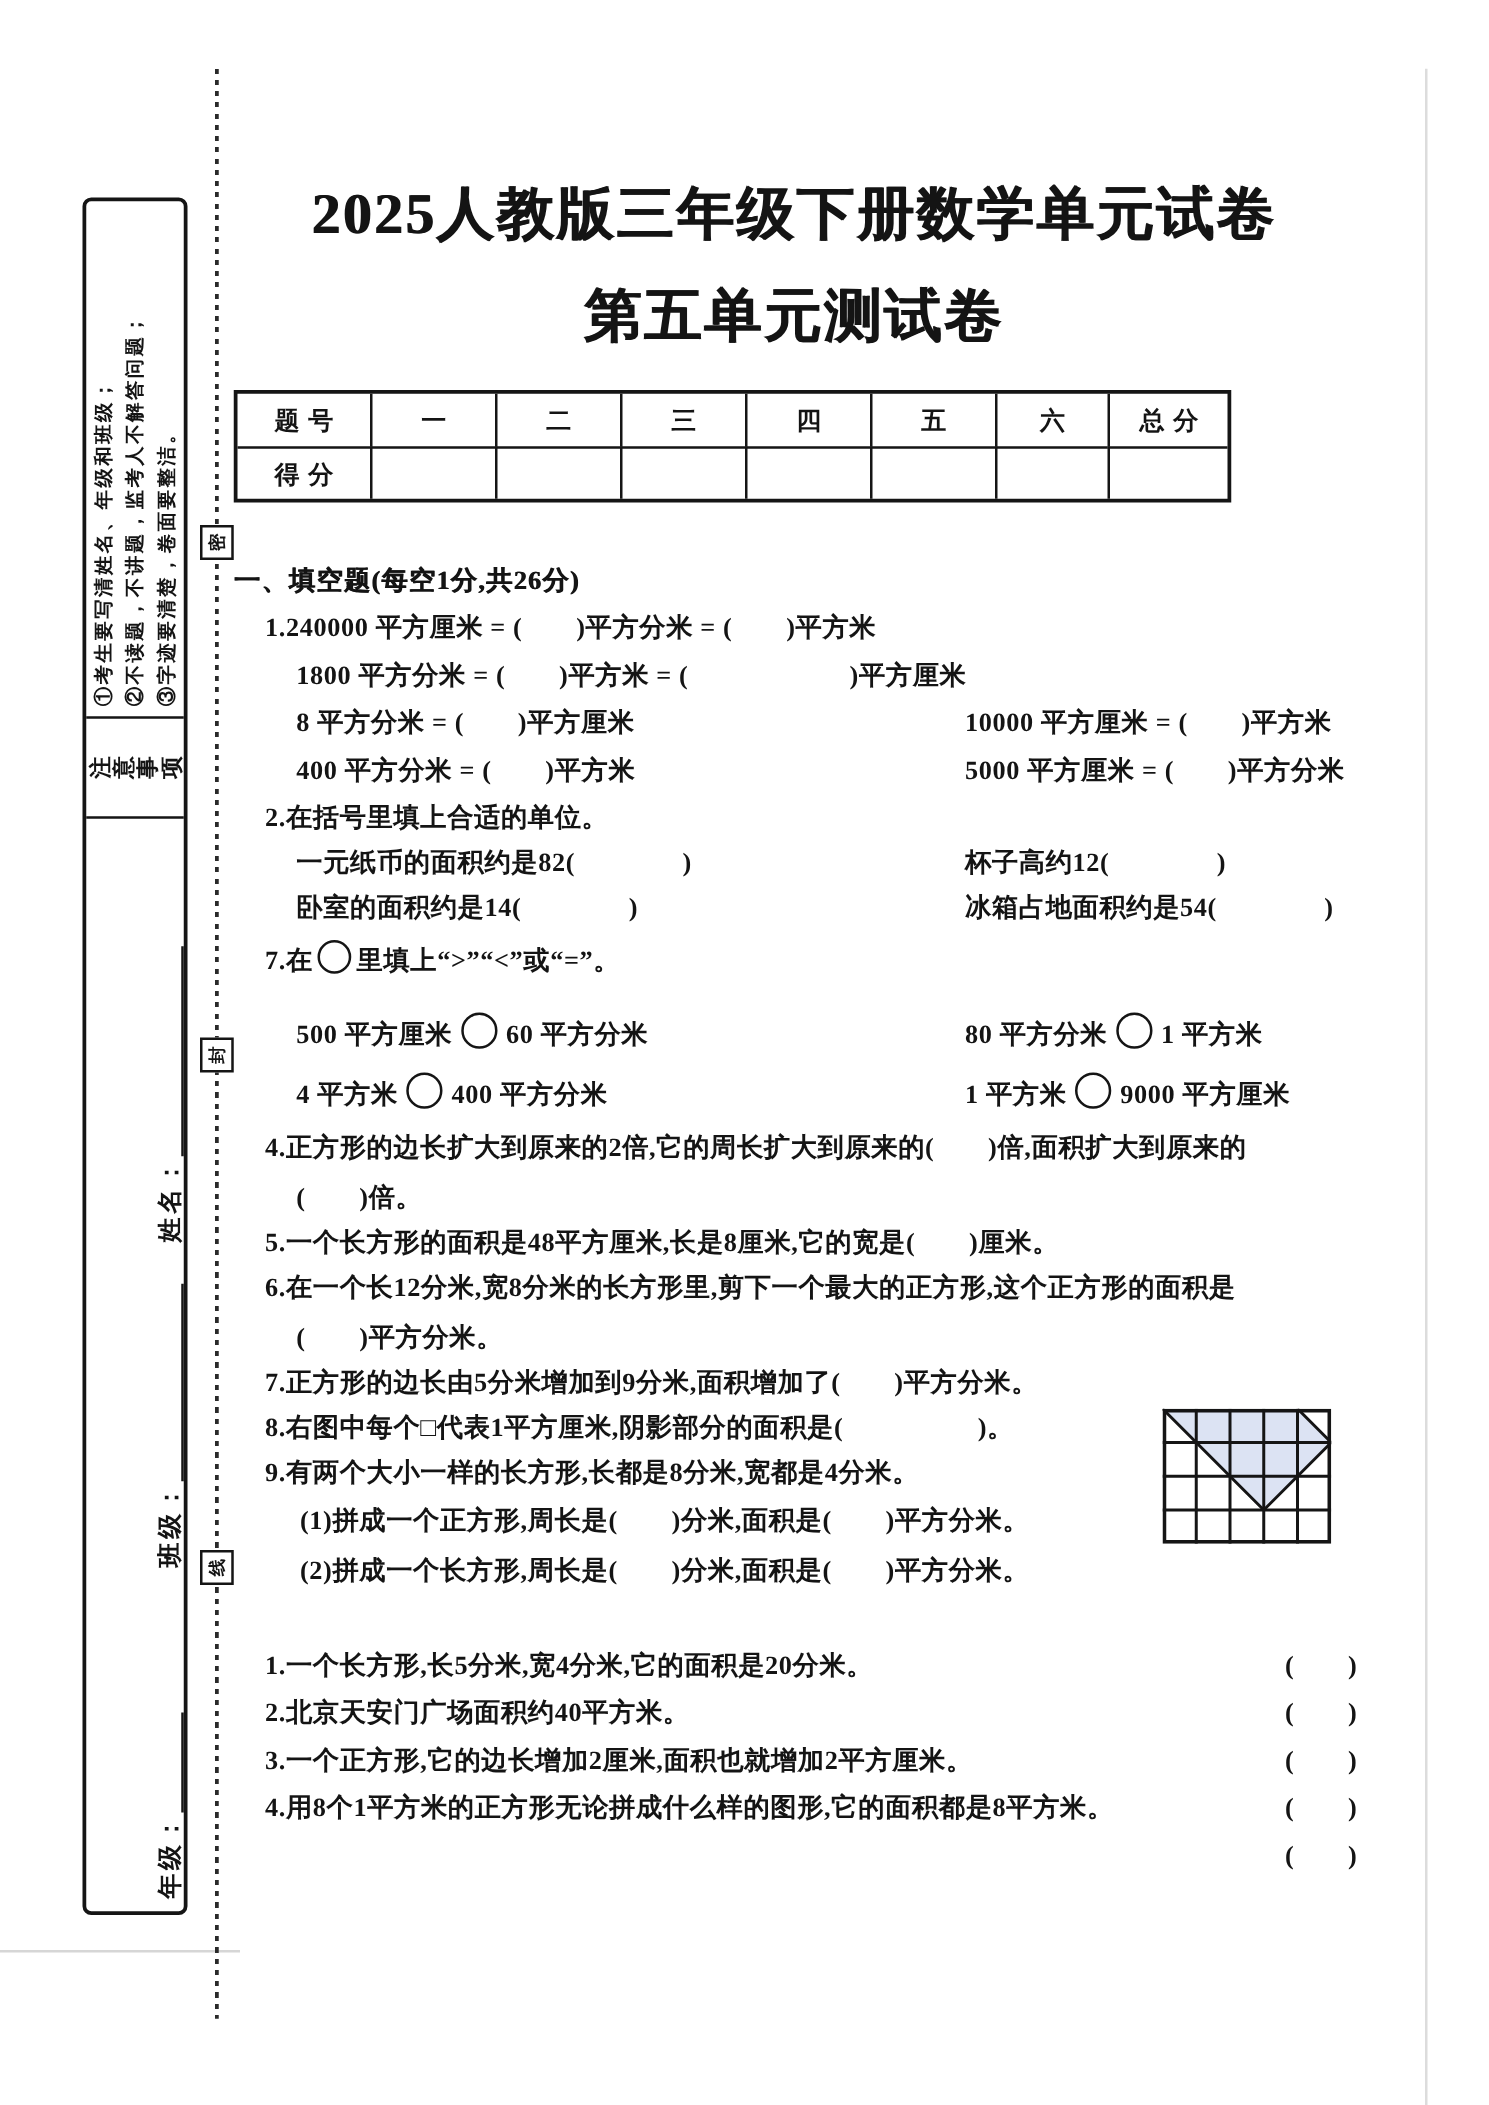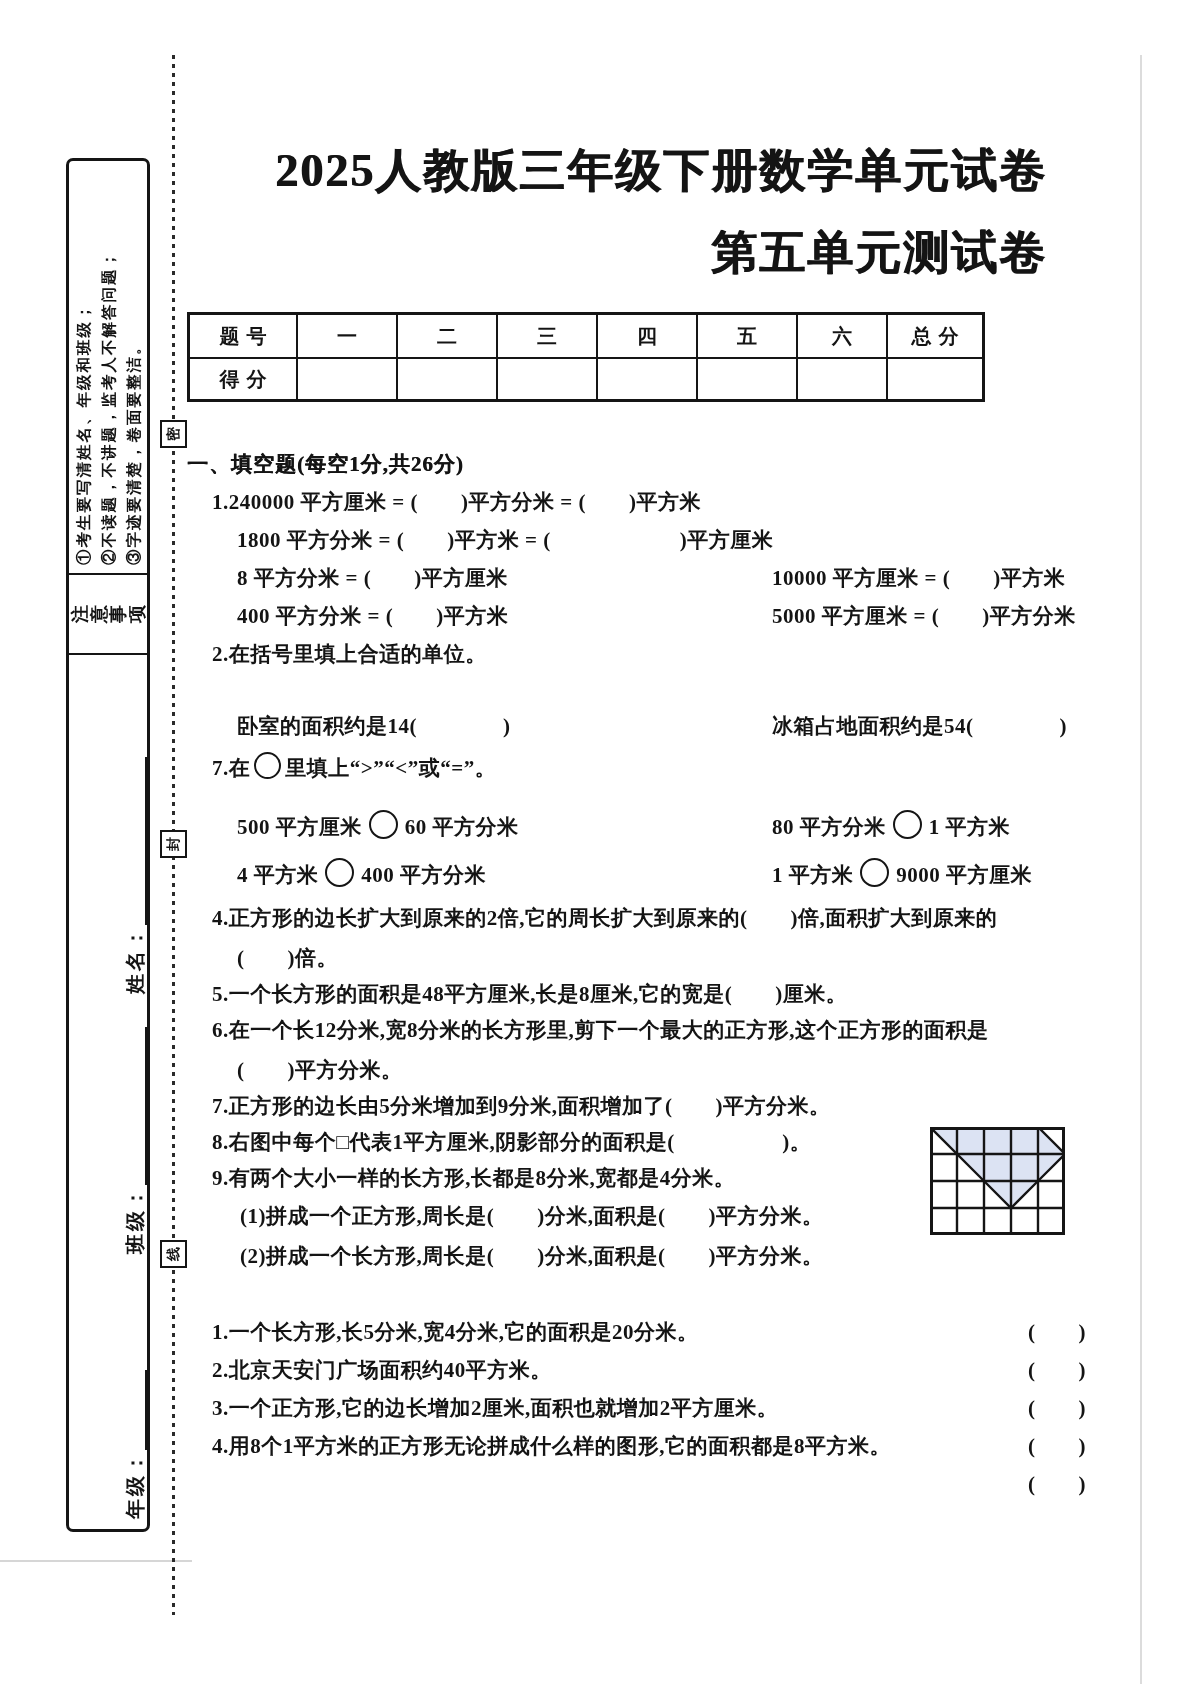--- a/index.html
+++ b/index.html
@@ -33,21 +33,21 @@
   }
   .seal-char{
     position:absolute;left:160px;width:27px;height:28px;background:#fff;
     border:2px solid #151515;box-sizing:border-box;
     display:flex;align-items:center;justify-content:center;
     font-size:14px;font-weight:700;
   }
   .seal-char span{display:inline-block;transform:rotate(-90deg);}
   
   .title{
-    position:absolute;left:187px;width:860px;text-align:right;
+    position:absolute;left:205px;width:860px;text-align:center;
     font-size:46px;font-weight:900;letter-spacing:2px;
     text-shadow:1px 0 0 currentColor;
   }
   
   .score-table{
     position:absolute;left:187px;top:312px;width:798px;
     border:3px solid #151515;box-sizing:border-box;
     display:grid;grid-template-columns:106px 100px 100px 100px 100px 100px 90px 1fr;
     font-size:20px;font-weight:700;
   }
@@ -149,20 +149,24 @@
   <div class="r" style="top:564px;left:50px">
     <span>8 平方分米 = (　　)平方厘米</span>
     <span class="rc">10000 平方厘米 = (　　)平方米</span>
   </div>
   <div class="r" style="top:602px;left:50px">
     <span>400 平方分米 = (　　)平方米</span>
     <span class="rc">5000 平方厘米 = (　　)平方分米</span>
   </div>
 
   <div class="r" style="top:640px;left:25px">2.在括号里填上合适的单位。</div>
+  <div class="r" style="top:676px;left:50px">
+    <span>一元纸币的面积约是82(　　　　)</span>
+    <span class="rc">杯子高约12(　　　　)</span>
+  </div>
   <div class="r" style="top:712px;left:50px">
     <span>卧室的面积约是14(　　　　)</span>
     <span class="rc">冰箱占地面积约是54(　　　　)</span>
   </div>
 
   <div class="r" style="top:752px;left:25px">
     <span>7.在</span><span class="circ small"></span><span>里填上“&gt;”“&lt;”或“=”。</span>
   </div>
   <div class="r" style="top:810px;left:50px">
     <span>500 平方厘米</span><span class="circ"></span><span>60 平方分米</span>

